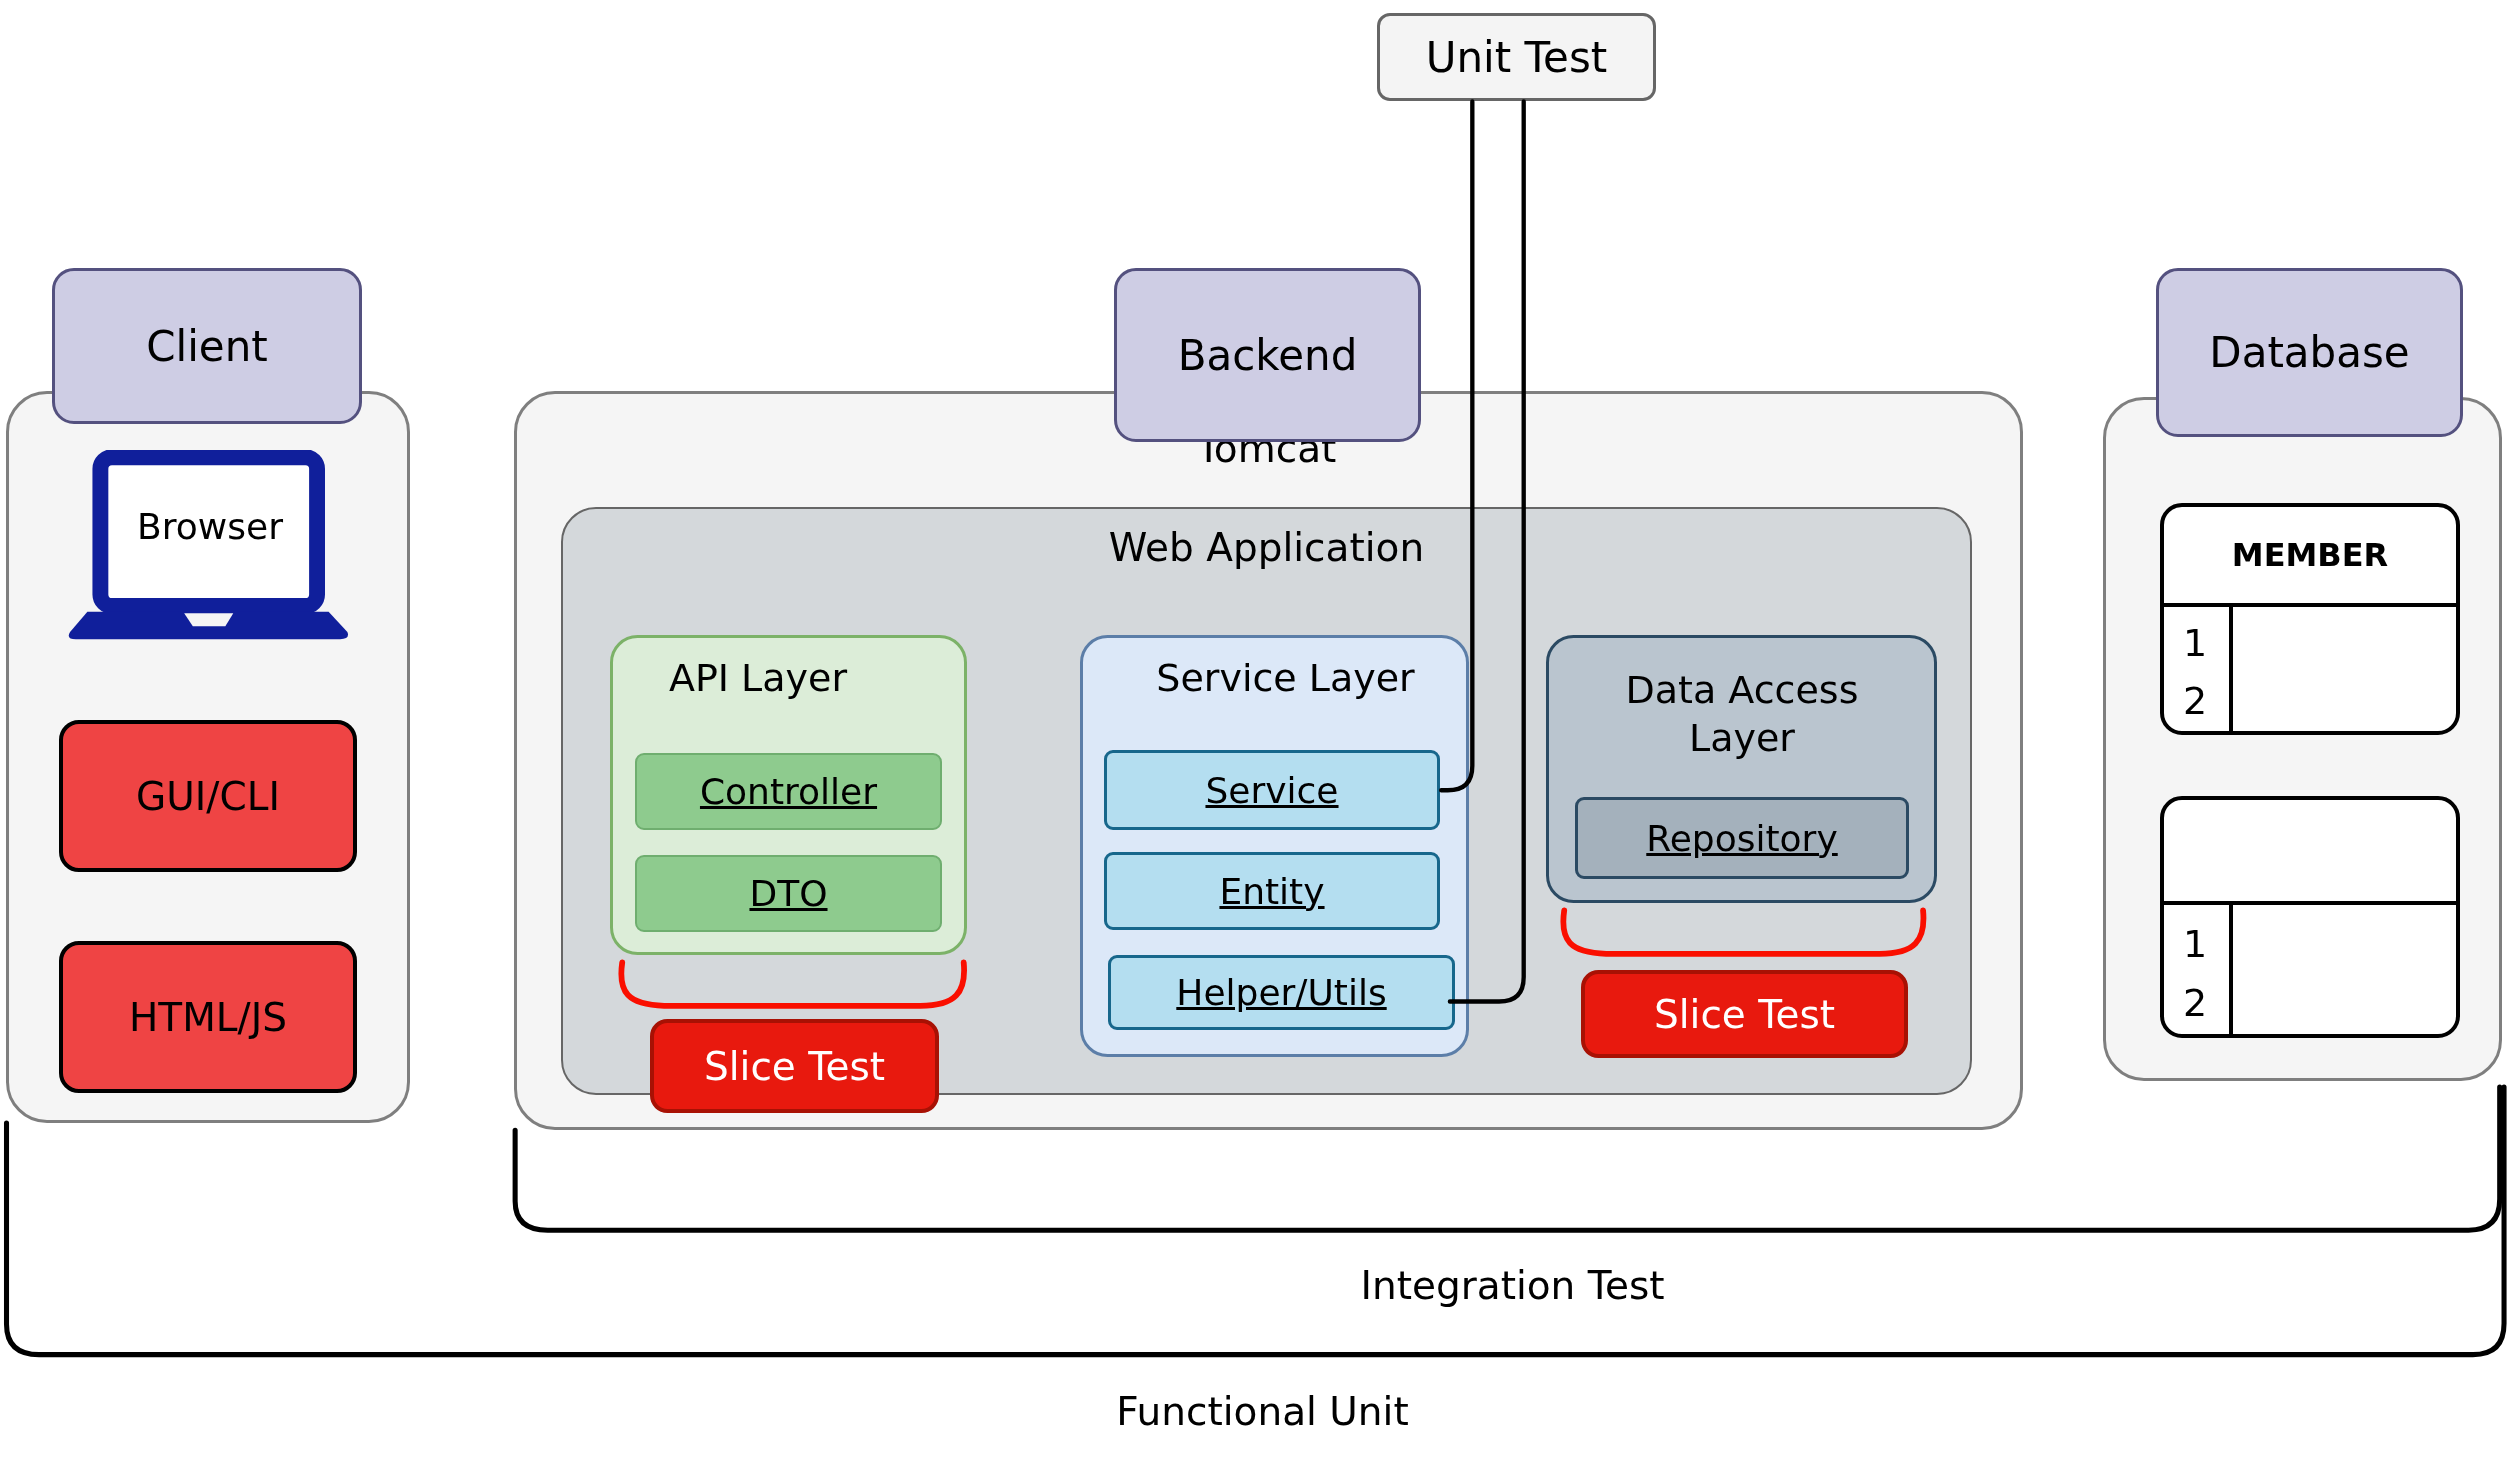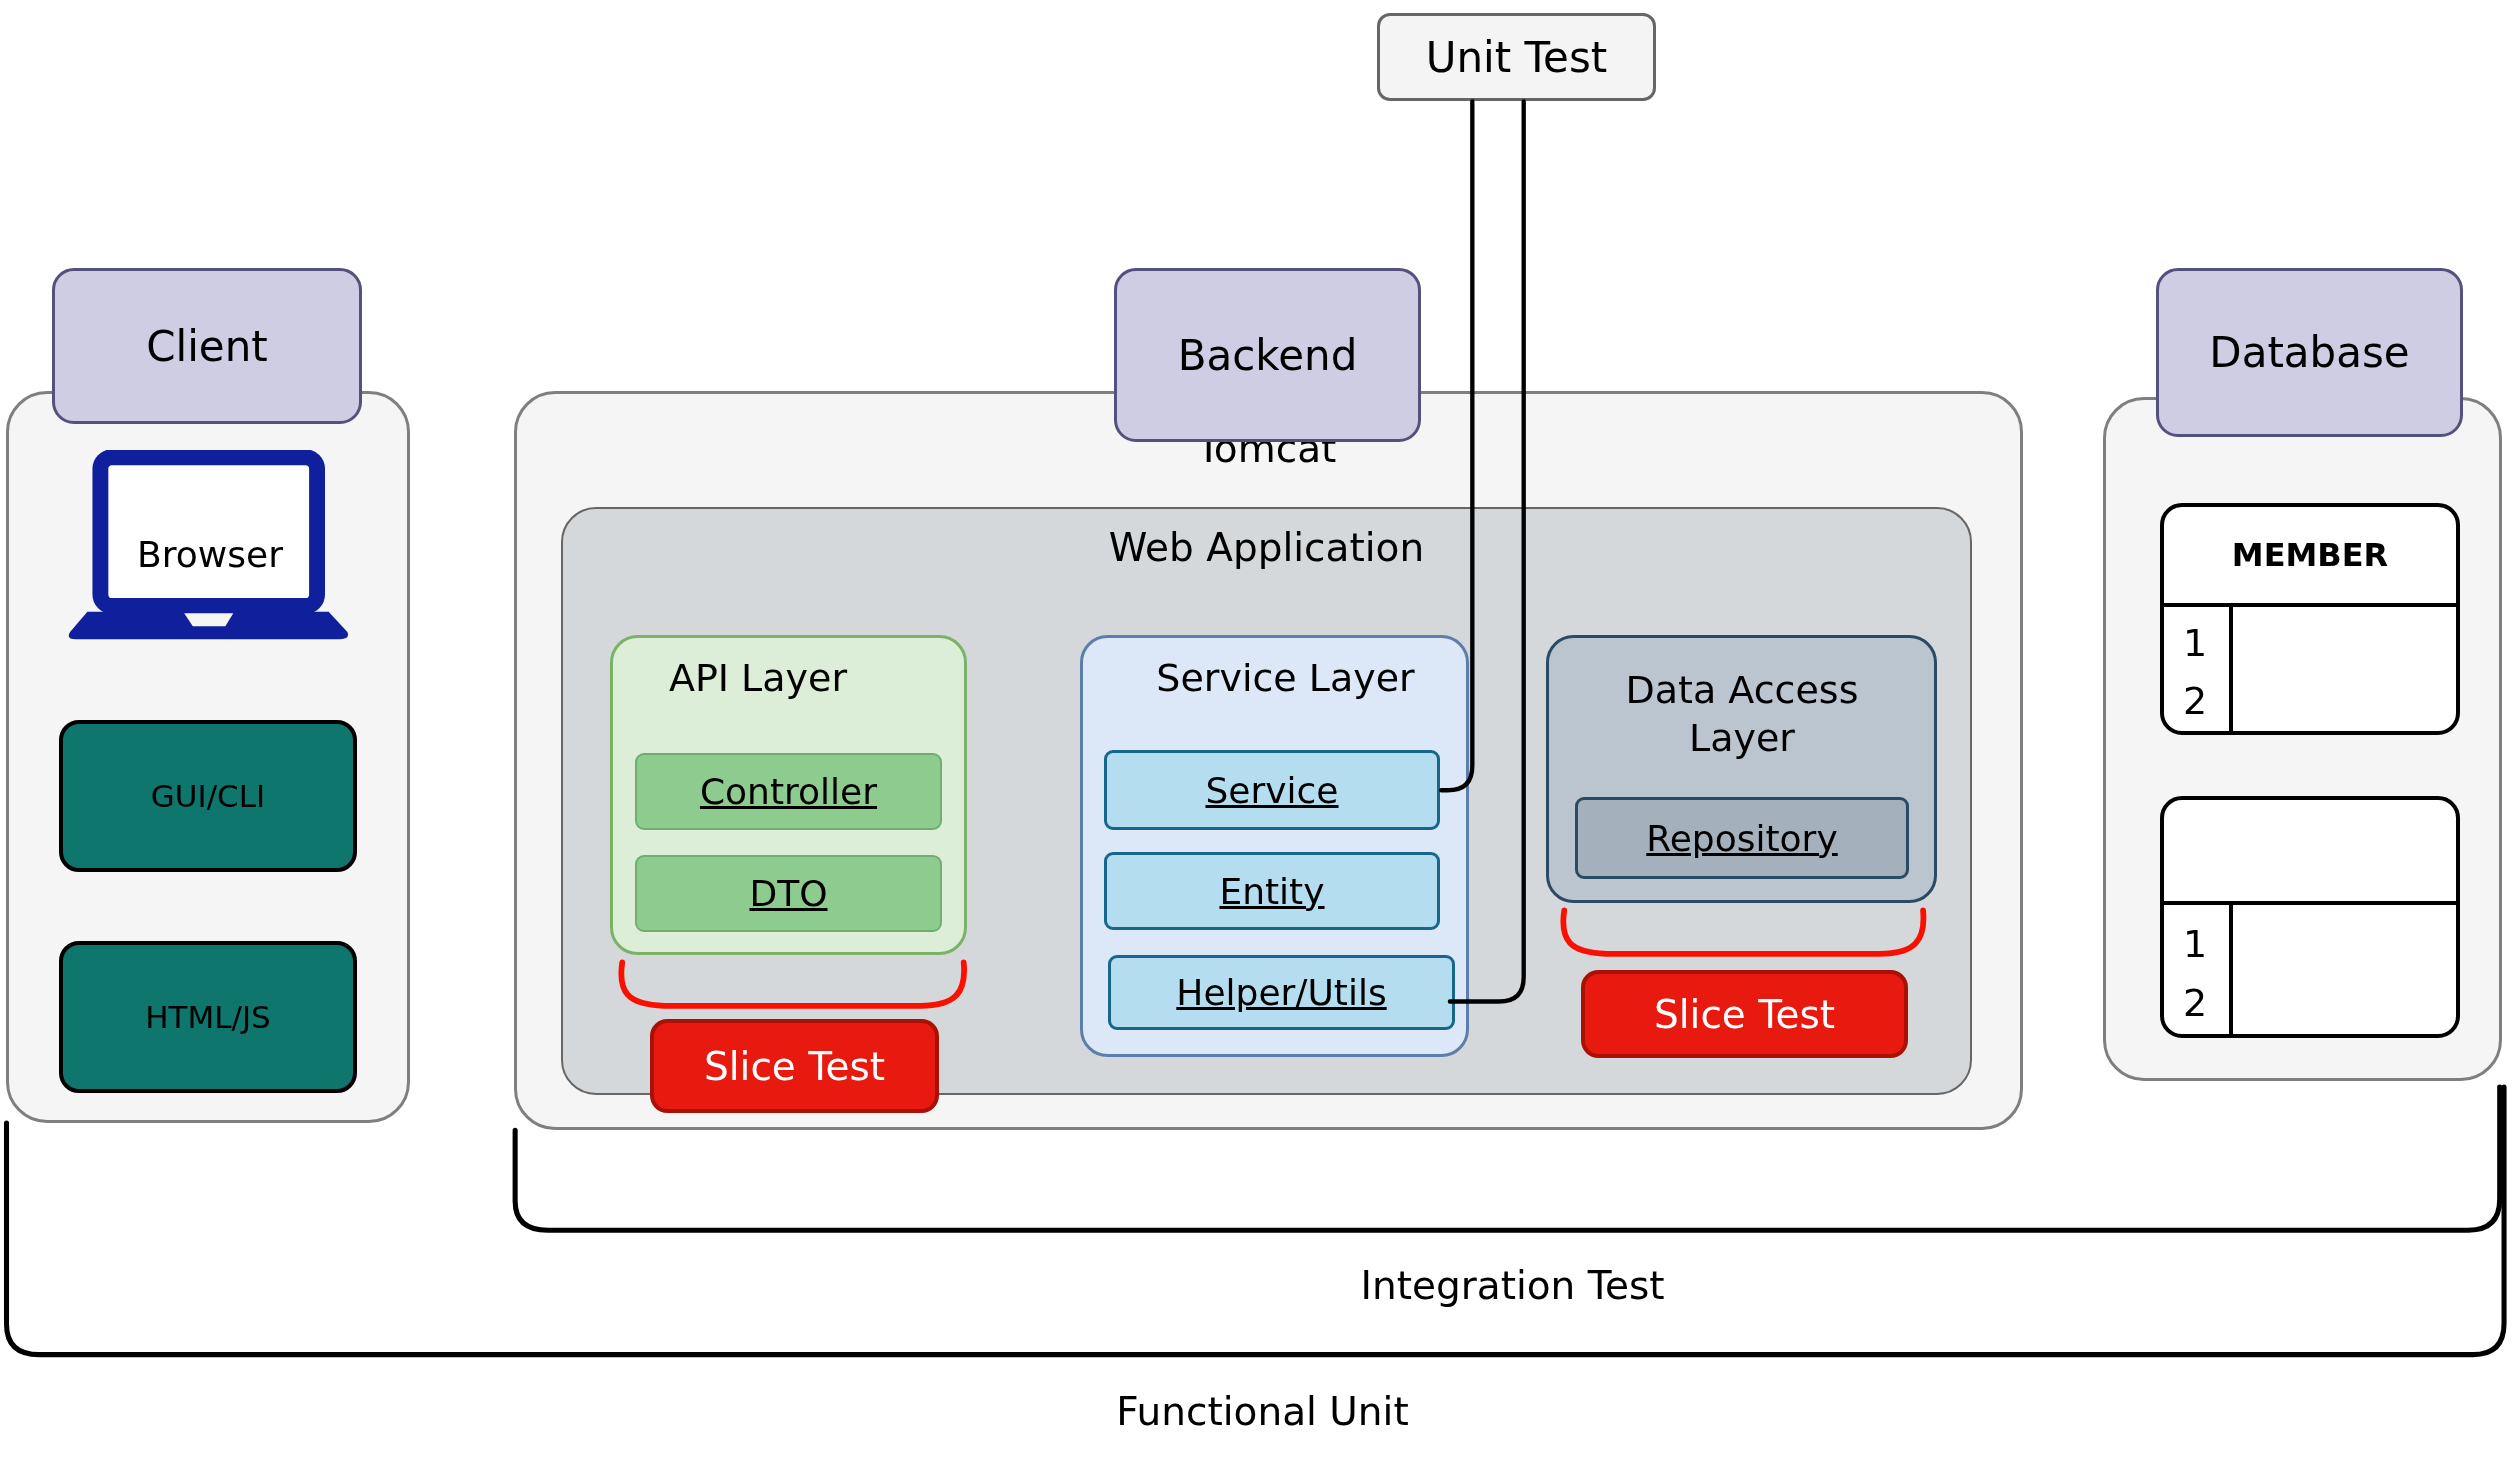--- a/index.html
+++ b/index.html
@@ -16,21 +16,21 @@
   .layer{border-radius:27.5px;z-index:6;}
   .layer-title{font-size:38px;line-height:1.25;}
   .api{background:#dcedd8;border:3.6px solid #7cb268;}
   .svc{background:#dce8f8;border:3.6px solid #5c7ea8;}
   .dal{background:#bac5cf;border:3.6px solid #2b4a63;}
   
   .ibox{border-radius:9px;font-size:36px;z-index:8;text-decoration:underline;}
   .green{background:#8ecb8e;border:2.9px solid #6fae6f;}
   .cyan{background:#b4def0;border:3.6px solid #17678c;}
   .repo{background:#a4b1bc;border:3.6px solid #2b4a63;}
-  .white-box{background:#0f766e;border:4.3px solid #000;border-radius:20px;font-size:31px;z-index:8;}
+  .white-box{background:#ef4444;border:4.3px solid #000;border-radius:20px;font-size:39px;z-index:8;}
   .slice{background:#e8190e;border:4.3px solid #a81104;border-radius:17.4px;color:#fff;font-size:39px;z-index:9;}
   .unit{background:#f4f4f4;border:3.6px solid #666;border-radius:13px;font-size:42px;z-index:30;}
   
   .table{background:#fff;border:4.3px solid #000;border-radius:22px;z-index:8;}
   .t-head{position:absolute;left:0;right:0;top:0;font-weight:bold;font-size:32px;}
   .t-hline{position:absolute;left:0;right:0;height:3.6px;background:#000;}
   .t-vline{position:absolute;width:3.6px;background:#000;top:0;bottom:0;}
   .t-num{position:absolute;font-size:38px;width:62px;text-align:center;}
   .bottom-label{font-size:39px;z-index:10;}
   svg.overlay{position:absolute;left:0;top:0;z-index:50;pointer-events:none;}
@@ -61,21 +61,21 @@
 
 <div class="abs unit center" style="left:1377px;top:13px;width:279px;height:88px;">
   <span>Unit Test</span>
 </div>
 
 <svg class="abs" style="left:67px;top:450px;z-index:11;" width="282" height="195" viewBox="0 0 390 270">
   <rect x="46" y="10" width="300" height="206" rx="16" fill="#ffffff" stroke="#101f9b" stroke-width="22"></rect>
   <path d="M 28,224 H 362 L 388,252 Q 392,262 378,262 H 12 Q -2,262 4,252 Z" fill="#101f9b"></path>
   <path d="M 162,226 H 230 L 219,244 H 174 Z" fill="#f5f5f5"></path>
 </svg>
-<div class="abs center browser-text" style="left:116px;top:514px;width:188px;height:80px;">
+<div class="abs center browser-text" style="left:116px;top:486px;width:188px;height:80px;">
   <span>Browser</span>
 </div>
 
 <div class="abs white-box center" style="left:59px;top:720px;width:298px;height:152px;">
   <span>GUI/CLI</span>
 </div>
 
 <div class="abs white-box center" style="left:59px;top:941px;width:298px;height:152px;">
   <span>HTML/JS</span>
 </div>

